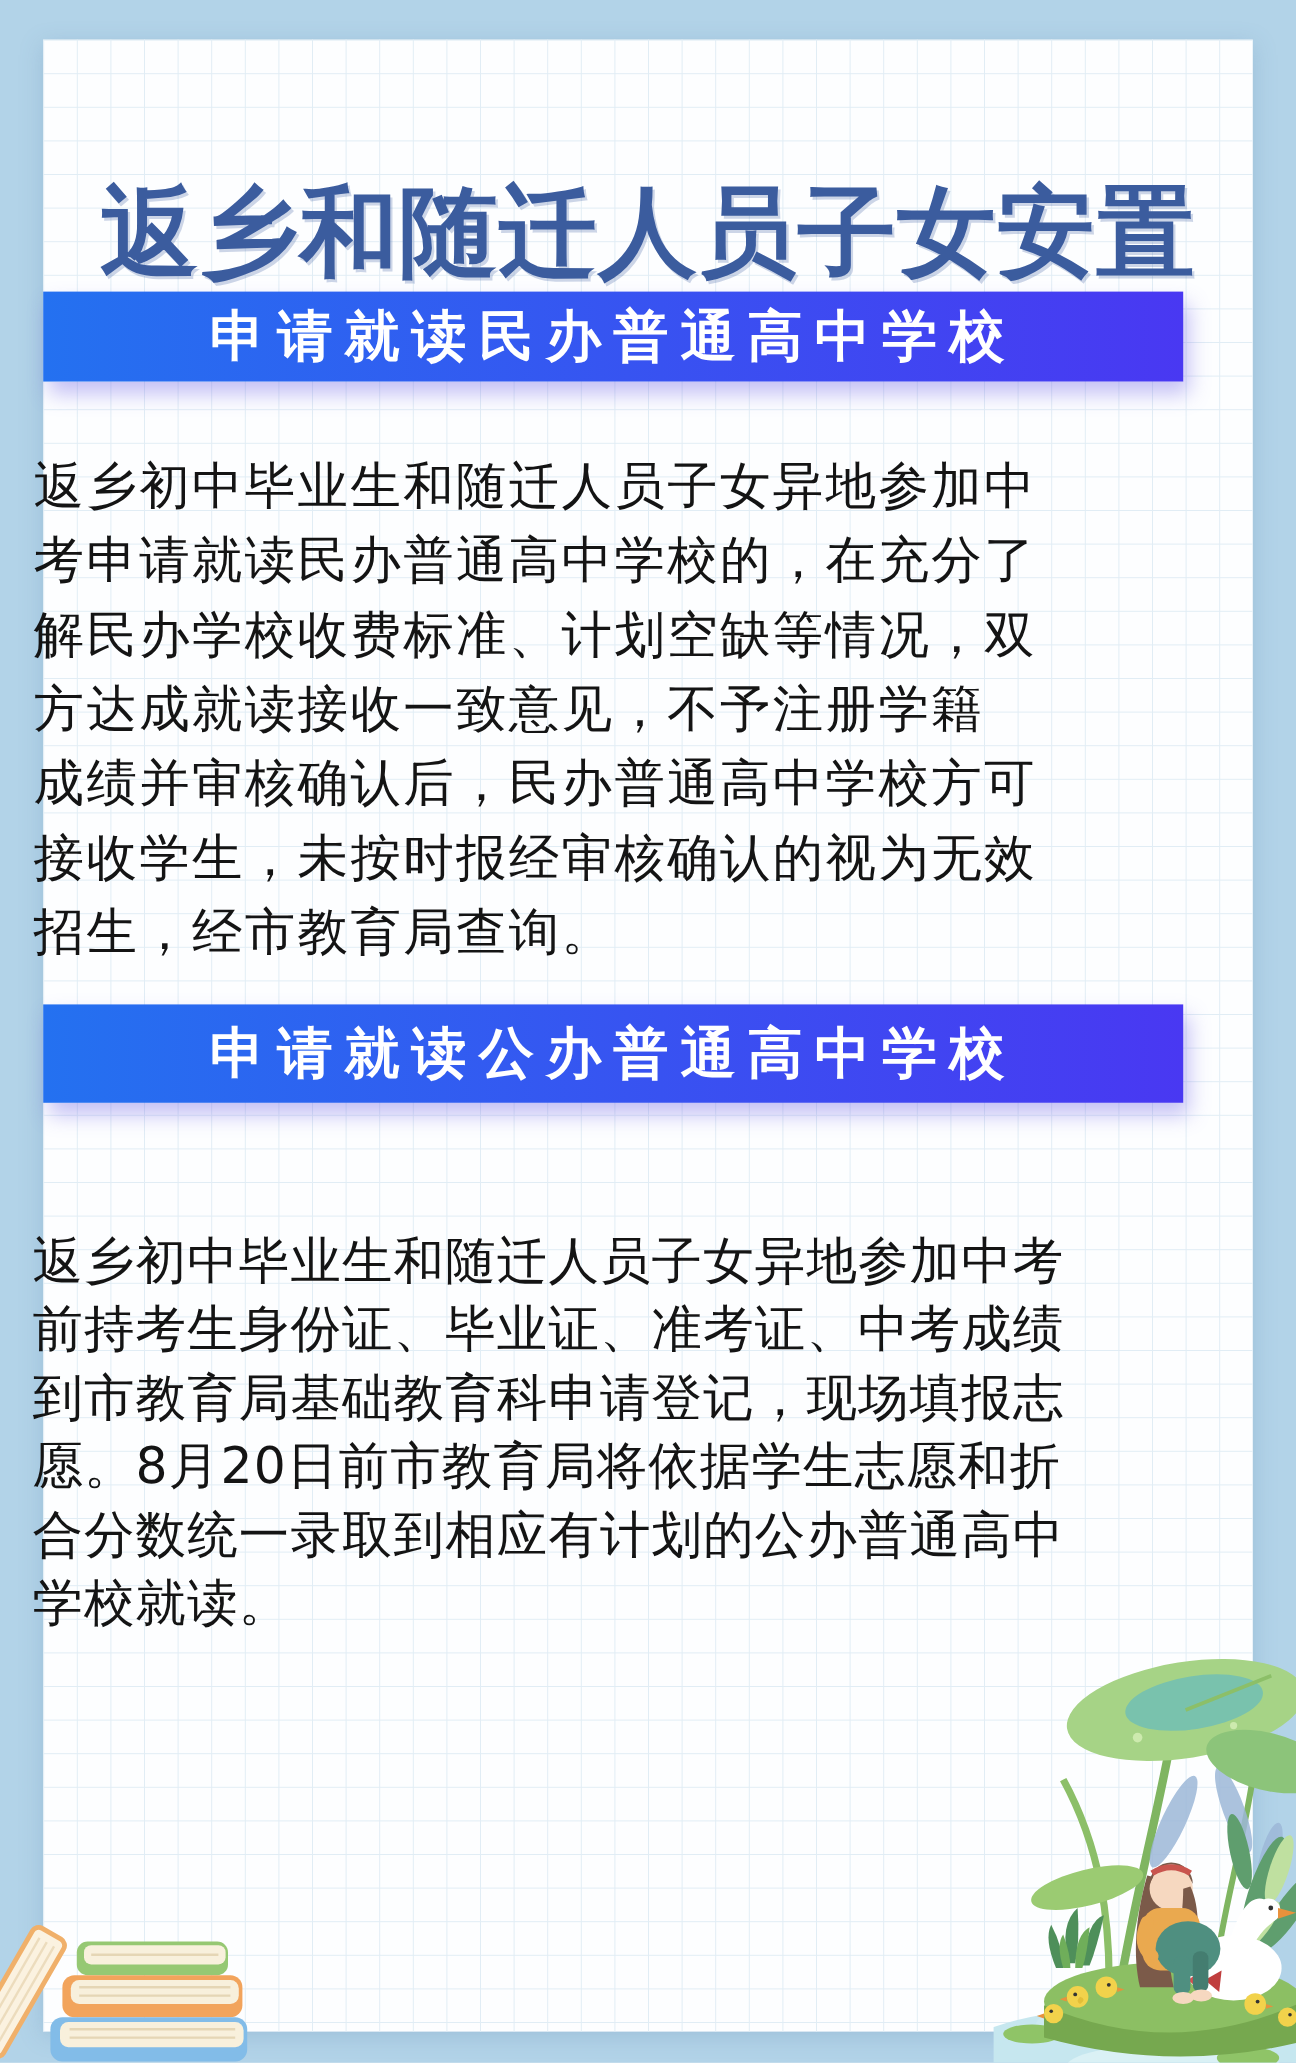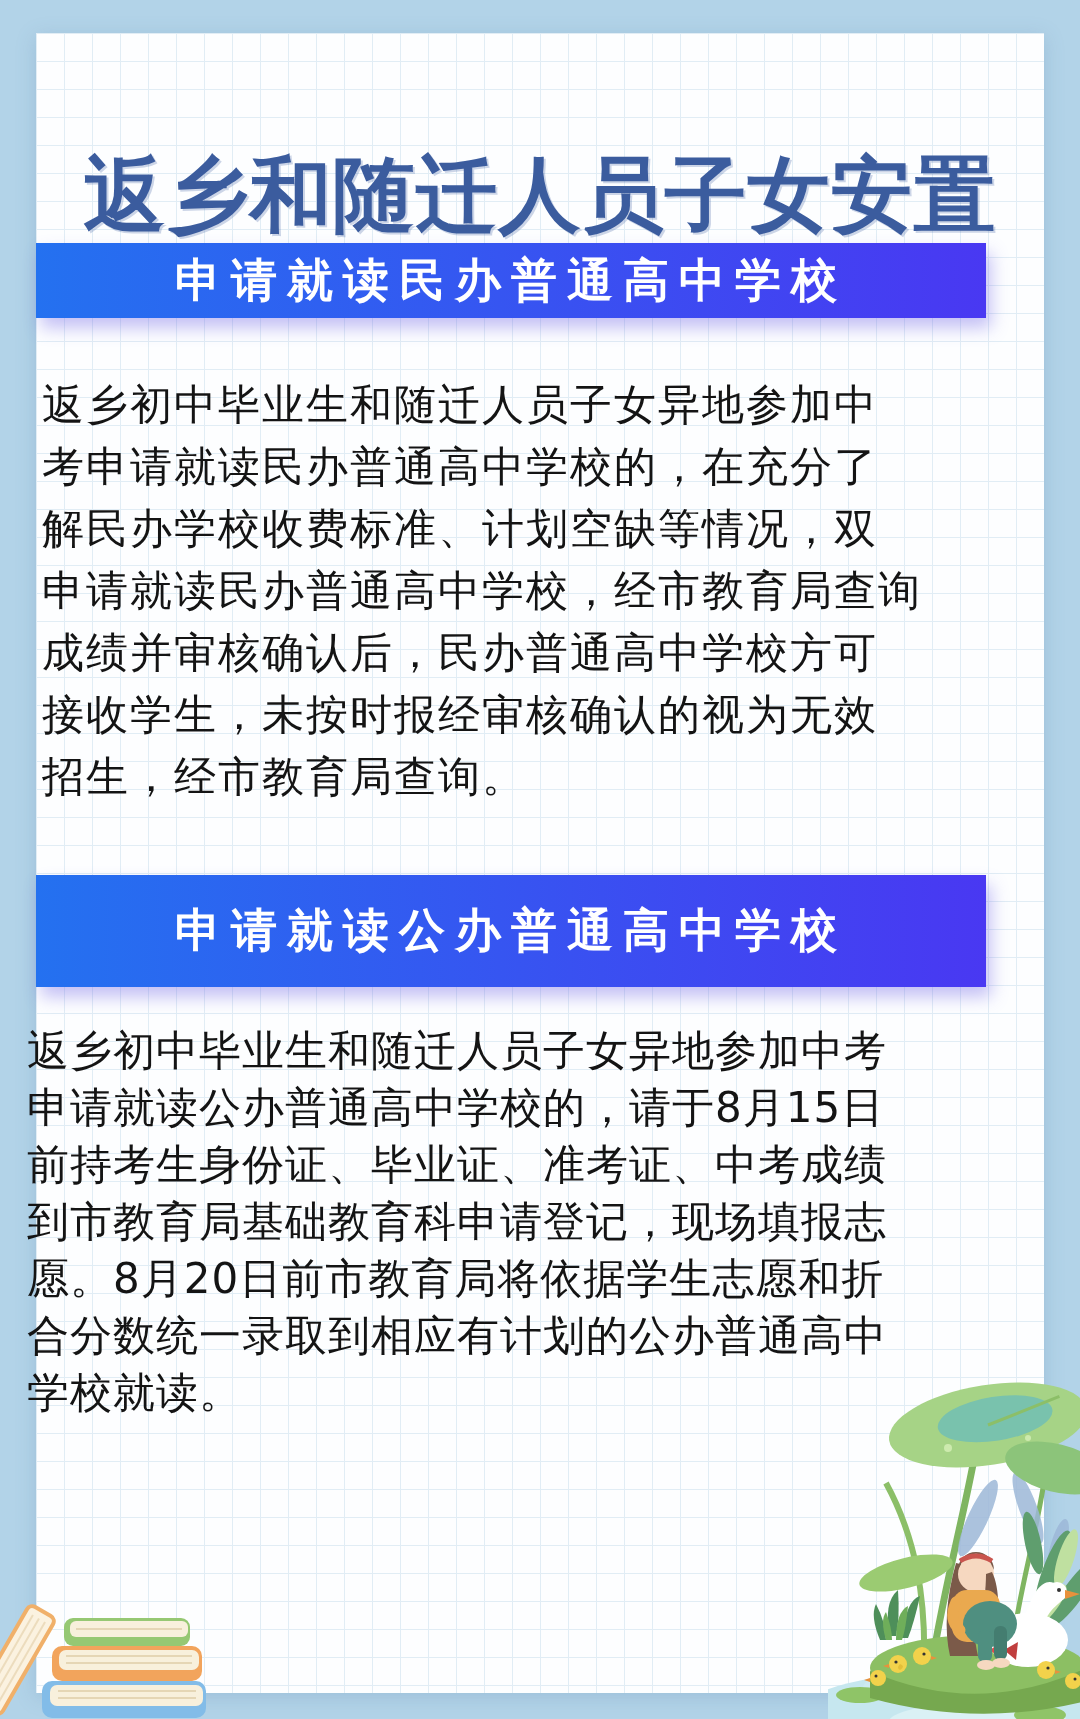--- a/index.html
+++ b/index.html
@@ -26,24 +26,24 @@
   }
   .banner {
     position:absolute; left:36px; width:950px;
     background:linear-gradient(90deg,#2471f0,#4938f2);
     color:#ffffff;
     display:flex; align-items:center; justify-content:center;
     font-size:46px; letter-spacing:10px; font-weight:bold;
     box-shadow:5px 10px 16px rgba(104,92,230,.38);
   }
   .banner-1 { top:243px; height:75px; }
-  .banner-2 { top:875px; height:112px; }
+  .banner-2 { top:837px; height:82px; }
   .para { position:absolute; color:#141414; font-size:42px; z-index:3; }
   .para p { margin:0; white-space:nowrap; }
-  .para-1 { left:42px; top:374px; }
+  .para-1 { left:28px; top:374px; }
   .para-1 p { line-height:62px; letter-spacing:2px; }
   .para-2 { left:27px; top:1022px; }
   .para-2 p { line-height:57px; letter-spacing:1px; }
   .illus { position:absolute; z-index:1; }
   .books { left:0; top:1598px; width:235px; height:121px; }
   .scene { left:828px; top:1368px; width:252px; height:351px; }
 </style>
 </head>
 <body>
 
@@ -52,33 +52,32 @@
 <h1 class="page-title">返乡和随迁人员子女安置</h1>
 
 <div class="banner banner-1">
   <span>申请就读民办普通高中学校</span>
 </div>
 
 <div class="para para-1">
   <p>返乡初中毕业生和随迁人员子女异地参加中</p>
   <p>考申请就读民办普通高中学校的，在充分了</p>
   <p>解民办学校收费标准、计划空缺等情况，双</p>
-  <p>申请就读民办普通高中学校，经市教育局查询</p>
+  <p>方达成就读接收一致意见，不予注册学籍</p>
   <p>成绩并审核确认后，民办普通高中学校方可</p>
   <p>接收学生，未按时报经审核确认的视为无效</p>
   <p>招生，经市教育局查询。</p>
 </div>
 
 <div class="banner banner-2">
   <span>申请就读公办普通高中学校</span>
 </div>
 
 <div class="para para-2">
   <p>返乡初中毕业生和随迁人员子女异地参加中考</p>
-  <p>申请就读公办普通高中学校的，请于8月15日</p>
   <p>前持考生身份证、毕业证、准考证、中考成绩</p>
   <p>到市教育局基础教育科申请登记，现场填报志</p>
   <p>愿。8月20日前市教育局将依据学生志愿和折</p>
   <p>合分数统一录取到相应有计划的公办普通高中</p>
   <p>学校就读。</p>
 </div>
 
 <svg class="illus books" viewBox="0 0 235 121">
 
   <g transform="translate(30,6) rotate(30)">

